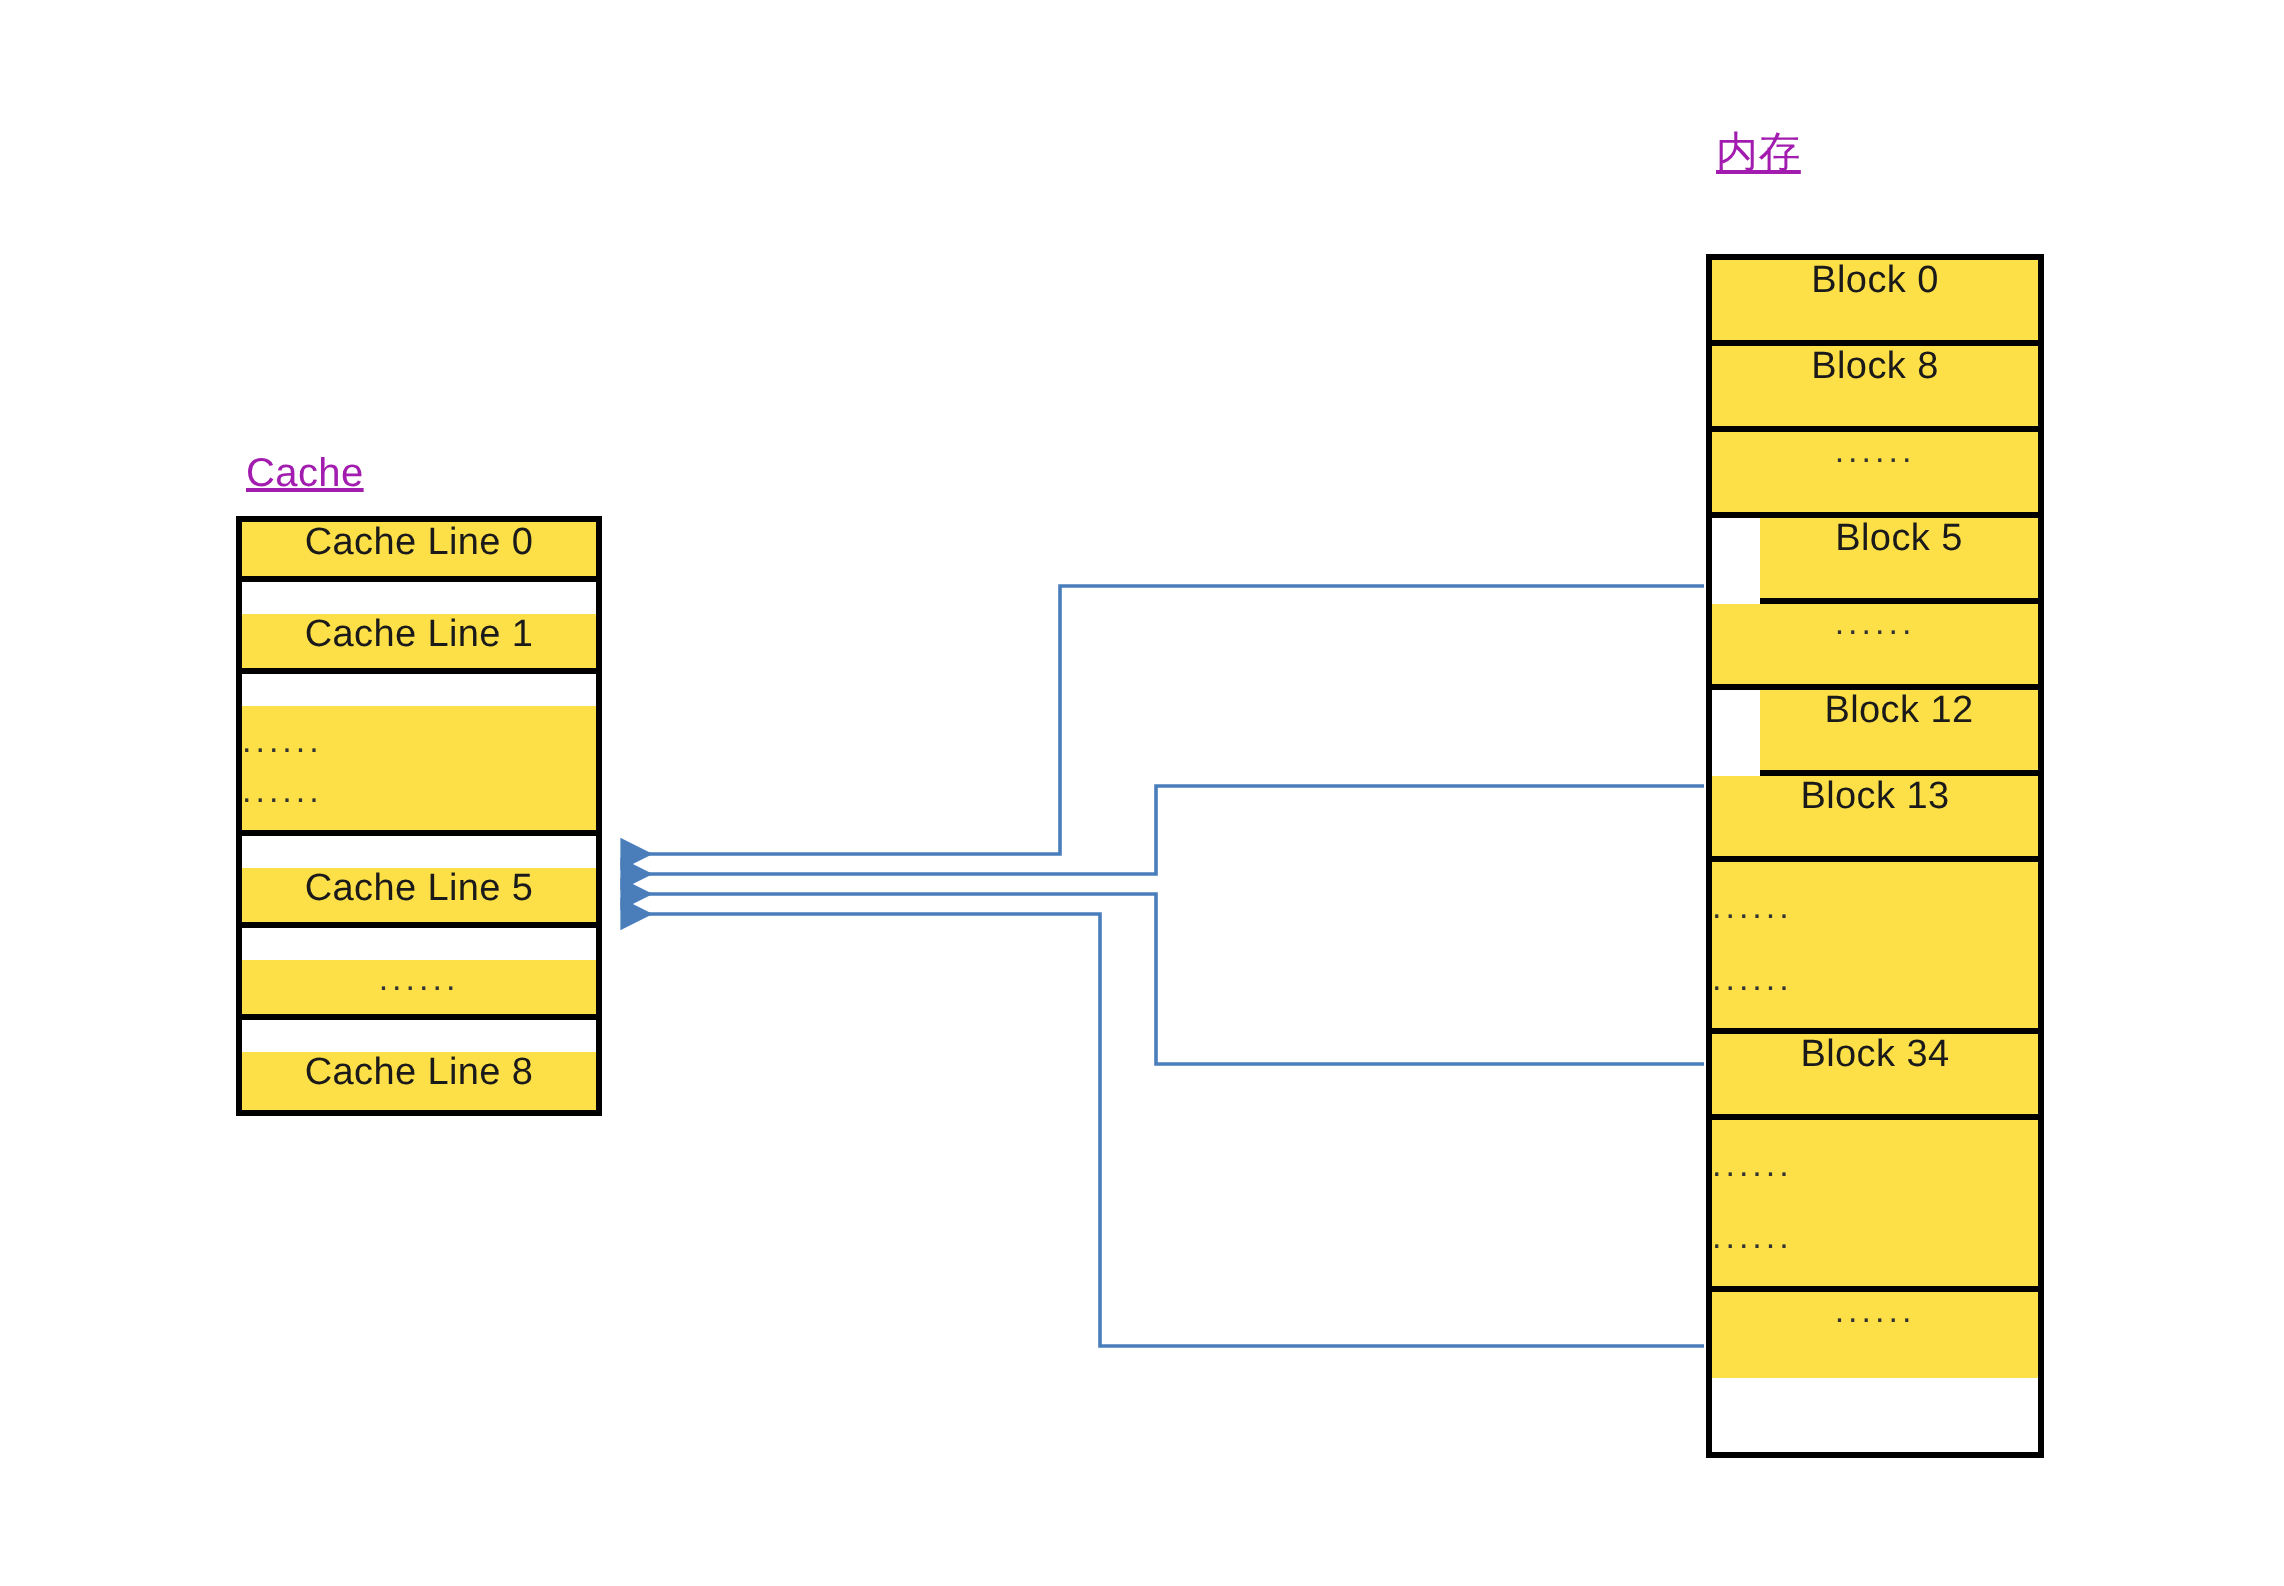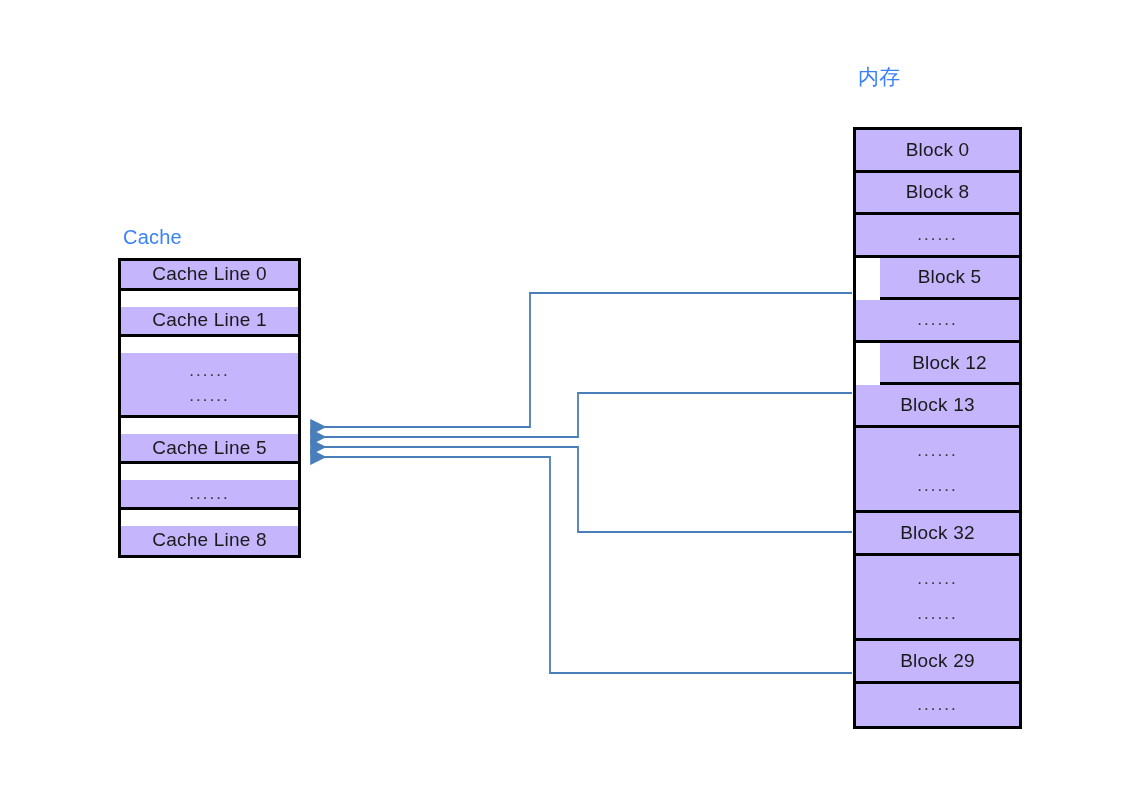--- a/index.html
+++ b/index.html
@@ -18,45 +18,46 @@
     height: 793px;
     background: #ffffff;
     overflow: hidden;
   }
 
   
   .title {
     position: absolute;
     font-size: 20px;
     line-height: 1;
-    color: #3b82f6;
+    color: #a21caf;
     white-space: nowrap;
     letter-spacing: 0.2px;
+    text-decoration: underline;
   }
   #cache-title { left: 123px; top: 183px; margin-top: 44px; }
   #memory-title { left: 858px; top: 66px; font-size: 21px; }
 
   
   .column {
     position: absolute;
     box-sizing: border-box;
     border: 3px solid #000000;
     background: #ffffff;
     display: flex;
     flex-direction: column;
   }
   .cell {
     box-sizing: border-box;
     border-bottom: 3px solid #000000;
     display: flex;
-    align-items: center;
+    align-items: flex-start;
     justify-content: center;
     font-size: 19px;
     color: #1a1a1a;
-    background: #c4b5fd;
+    background: #fde047;
     white-space: nowrap;
     letter-spacing: 0.2px;
   }
   .cell:last-child { border-bottom: none; }
   .cell.ellipsis {
     font-size: 17px;
     letter-spacing: 2px;
     color: #333333;
   }
   .cell.double {
@@ -163,31 +164,28 @@
     <div class="cell" style="border-bottom-color: rgb(0, 0, 0);">
       <span>Block 13</span>
     </div>
 
     <div class="cell ellipsis double" style="border-bottom-color: rgb(0, 0, 0);">
       <span>......</span>
       <span>......</span>
     </div>
 
     <div class="cell" style="border-bottom-color: rgb(0, 0, 0);">
-      <span>Block 32</span>
+      <span>Block 34</span>
     </div>
 
     <div class="cell ellipsis double" style="border-bottom-color: rgb(0, 0, 0);">
       <span>......</span>
       <span>......</span>
     </div>
 
-    <div class="cell" style="border-bottom-color: rgb(0, 0, 0);">
-      <span>Block 29</span>
-    </div>
 
     <div class="cell ellipsis" style="border-bottom-color: rgb(0, 0, 0);">
       <span>......</span>
     </div>
   </div>
 
   <svg id="connectors" viewBox="0 0 1142 793">
     <defs>
       <marker id="arrowhead" markerWidth="9" markerHeight="9" refX="8" refY="4.5" orient="auto" markerUnits="strokeWidth">
         <path d="M 9 0 L 9 9 L 0 4.5 z" class="arrow-fill" fill="#4a7ebb"></path>

